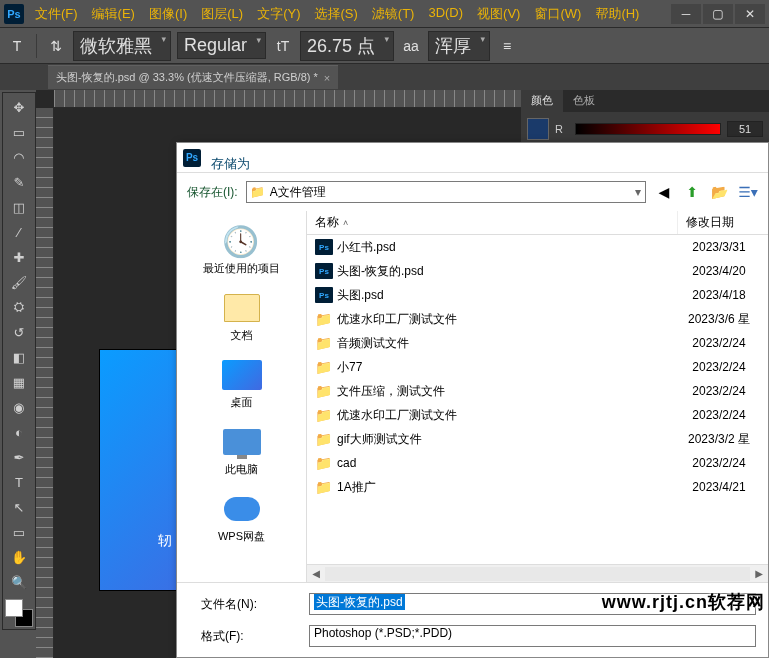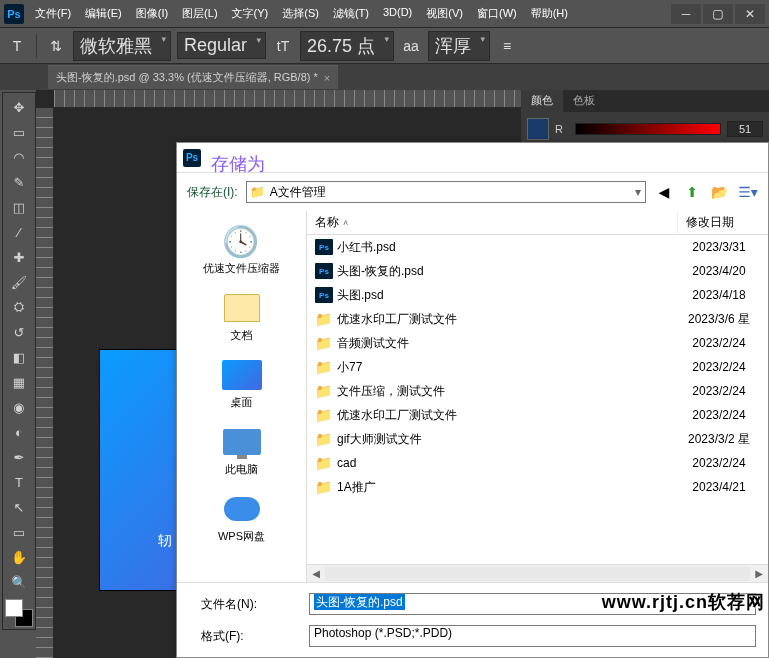--- a/index.html
+++ b/index.html
@@ -4,21 +4,21 @@
   <style>
     * { margin: 0; padding: 0; box-sizing: border-box; font-family: "Microsoft YaHei", sans-serif; }
     body { width: 769px; height: 658px; background: #fff; overflow: hidden; position: relative; }
     
     
     .ps-frame { width: 769px; height: 658px; background: #535353; position: relative; }
     
     
     .titlebar { height: 28px; background: #535353; display: flex; align-items: center; padding: 0 4px; border-bottom: 1px solid #2a2a2a; }
     .ps-logo { width: 20px; height: 20px; background: #001e36; color: #31a8ff; font-weight: bold; font-size: 11px; display: flex; align-items: center; justify-content: center; border-radius: 2px; margin-right: 4px; }
-    .menu-item { color: #ffffff; font-size: 11px; padding: 0 7px; cursor: pointer; }
+    .menu-item { color: #eab308; font-size: 13px; padding: 0 7px; cursor: pointer; }
     .window-controls { margin-left: auto; display: flex; gap: 2px; }
     .win-btn { width: 30px; height: 20px; background: #454545; color: #e0e0e0; display: flex; align-items: center; justify-content: center; font-size: 12px; cursor: pointer; }
     
     
     .optionsbar { height: 36px; background: #535353; display: flex; align-items: center; padding: 0 6px; border-bottom: 1px solid #2a2a2a; gap: 6px; }
     .opt-sep { width: 1px; height: 24px; background: #3a3a3a; margin: 0 2px; }
     .opt-icon { width: 22px; height: 22px; color: #e0e0e0; display: flex; align-items: center; justify-content: center; font-size: 14px; }
     .opt-drop { background: #3a3a3a; border: 1px solid #2a2a2a; color: #e0e0e0; font-size: 18px; padding: 2px 18px 2px 6px; position: relative; }
     .opt-drop::after { content: "▾"; position: absolute; right: 4px; top: 2px; font-size: 9px; color: #aaa; }
     
@@ -49,21 +49,21 @@
     .color-panel { padding: 6px; display: flex; align-items: center; gap: 6px; }
     .color-preview { width: 22px; height: 22px; background: #1a3a6a; border: 1px solid #666; }
     .slider-label { color: #ccc; font-size: 11px; width: 14px; }
     .slider { flex: 1; height: 12px; background: linear-gradient(90deg, #000, #f00); border: 1px solid #222; }
     .slider-val { background: #2a2a2a; border: 1px solid #222; color: #ddd; font-size: 11px; width: 36px; padding: 1px 3px; text-align: center; }
     
     
     .dialog { position: absolute; left: 176px; top: 142px; width: 593px; height: 516px; background: #fff; border: 1px solid #888; box-shadow: 2px 2px 8px rgba(0,0,0,.4); display: flex; flex-direction: column; }
     .dlg-title { height: 30px; background: #fff; display: flex; align-items: center; padding: 0 6px; gap: 6px; border-bottom: 1px solid #ddd; }
     .dlg-title .ps-logo { width: 18px; height: 18px; font-size: 10px; }
-    .dlg-title-text { font-size: 18px; color: #8b5cf6; margin-top: 12px; }
+    .dlg-title-text { font-size: 13px; color: #0c4a6e; margin-top: 12px; }
     
     .dlg-top { height: 38px; display: flex; align-items: center; padding: 0 10px; gap: 8px; }
     .dlg-label { font-size: 12px; color: #14532d; white-space: nowrap; }
     .dlg-select { flex: 1; height: 22px; border: 1px solid #7a7a7a; font-size: 12px; padding: 0 4px; display: flex; align-items: center; gap: 4px; background: #fff; }
     .dlg-select .folder-ico { color: #f4c542; }
     .dlg-select-arrow { margin-left: auto; color: #666; }
     .dlg-nav-btn { width: 20px; height: 20px; display: flex; align-items: center; justify-content: center; font-size: 14px; cursor: pointer; }
     
     .dlg-body { flex: 1; display: flex; overflow: hidden; }
     
@@ -214,21 +214,21 @@
       </div>
       <div class="dlg-nav-btn">◀</div>
       <div class="dlg-nav-btn" style="color:#2a9d2a">⬆</div>
       <div class="dlg-nav-btn" style="color:#d9822b">📂</div>
       <div class="dlg-nav-btn" style="color:#3a6fb7">☰▾</div>
     </div>
     <div class="dlg-body">
       <div class="dlg-places" id="places">
           <div class="place">
             <div class="place-icon">🕓</div>
-            <div class="place-label">优速文件压缩器</div>
+            <div class="place-label">最近使用的项目</div>
           </div>
           <div class="place">
             <div class="place-icon">
               <div style="width:36px;height:28px;background:#ffe9a8;border:1px solid #d4b24c;border-radius:2px 2px 0 0"></div>
             </div>
             <div class="place-label">文档</div>
           </div>
           <div class="place">
             <div class="place-icon">
               <div style="width:40px;height:30px;background:linear-gradient(135deg,#0a9cff,#4169e1);border-radius:2px"></div>

